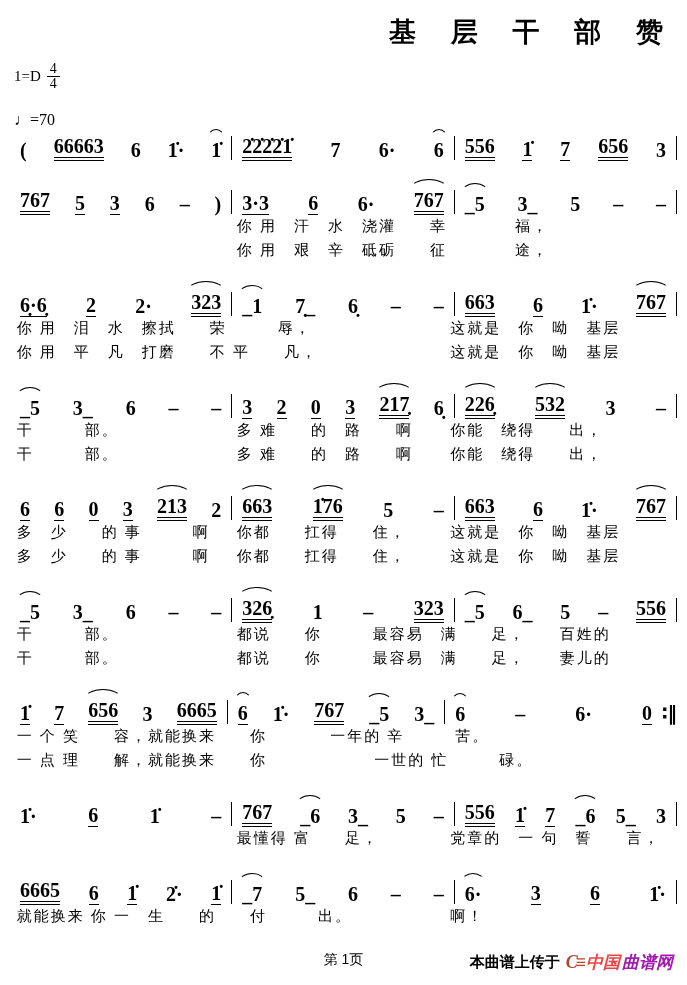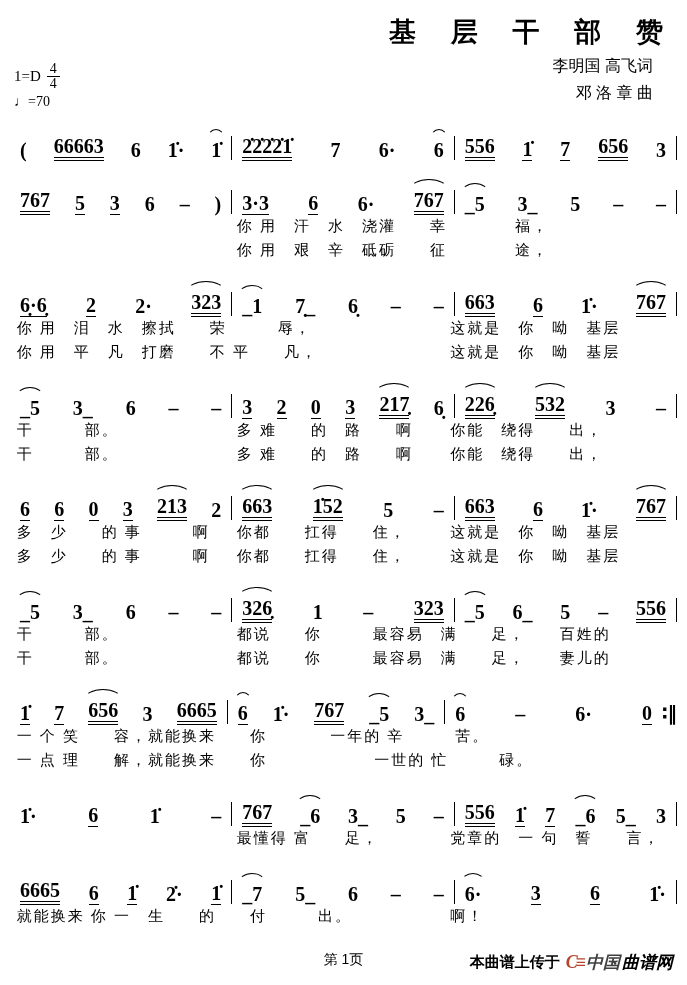--- a/index.html
+++ b/index.html
@@ -16,21 +16,21 @@
     letter-spacing:14px;padding:8px 0 2px 0;
     font-family:"Liberation Serif","DejaVu Serif",serif;
   }
   .meta{position:relative;height:64px;}
   .keyblock{position:absolute;left:4px;top:10px;font-size:15px;
     font-family:"Liberation Serif","DejaVu Serif",serif;}
   .keyline{display:flex;align-items:center;gap:6px;}
   .meter{display:inline-block;text-align:center;line-height:1.0;font-size:14px;}
   .meter .den{border-top:1px solid #000;display:block;padding:0 3px;}
   .meter .num{display:block;padding:0 3px;}
-  .tempo{margin-top:3px;font-size:14px;}
+  .tempo{margin-top:20px;font-size:16px;}
   .credits{position:absolute;right:24px;top:0;text-align:right;
     font-size:16px;line-height:1.7;}
 
   
   .system{margin-bottom:9px;}
   .notes-row{
     display:flex;align-items:flex-end;
     padding-top:15px;height:30px;
     font-family:"Liberation Serif","DejaVu Serif",serif;
     font-weight:bold;font-size:20px;line-height:1.05;
@@ -54,45 +54,41 @@
 
   
   .footer{position:absolute;left:0;right:0;bottom:8px;height:26px;}
   .pageno{position:absolute;left:0;right:0;text-align:center;font-size:14px;}
   .uploader{position:absolute;right:14px;top:0;display:flex;align-items:center;
     gap:6px;font-size:15px;font-weight:bold;}
   .logo{display:flex;align-items:center;gap:2px;
     font-family:"Liberation Serif","DejaVu Serif",serif;
     font-style:italic;font-weight:bold;font-size:17px;}
   .logo .mark{color:#b5442c;font-size:18px;letter-spacing:-2px;}
-  .logo .dark{color:#404040;}
-  .logo .light{color:#000000;}
+  .logo .dark{color:#ef4444;}
+  .logo .light{color:#a21caf;}
 </style>
 </head>
 <body>
 
 <div class="page">
 
   <div class="title">基 层 干 部 赞</div>
 
   <div class="meta">
     <div class="keyblock">
       <div class="keyline">
         <span>1=D</span>
         <span class="meter">
           <span class="num">4</span>
           <span class="den">4</span>
         </span>
       </div>
       <div class="tempo">♩=70</div>
     </div>
-    <div class="credits">
-      <div>李明国 高飞词</div>
-      <div>邓 洛 章 曲</div>
-    </div>
   </div>
 
   <div>
       <div class="system">
         <div class="notes-row">
           <div class="measure">
             <span class="note">(</span>
             <span class="note u2">66663</span>
             <span class="note">6</span>
             <span class="note">1̇·</span>
@@ -228,21 +224,21 @@
             <span class="note u1">6</span>
             <span class="note u1">6</span>
             <span class="note u1">0</span>
             <span class="note u1">3</span>
             <span class="note tie u2">213</span>
             <span class="note">2</span>
           </div>
           <span class="barline"></span>
           <div class="measure">
             <span class="note tie u2">663</span>
-            <span class="note tie u2">1̇52</span>
+            <span class="note tie u2">1̇76</span>
             <span class="note">5</span>
             <span class="note">–</span>
           </div>
           <span class="barline"></span>
           <div class="measure">
             <span class="note u2">663</span>
             <span class="note u1">6</span>
             <span class="note">1̇·</span>
             <span class="note tie u2">767</span>
           </div>

